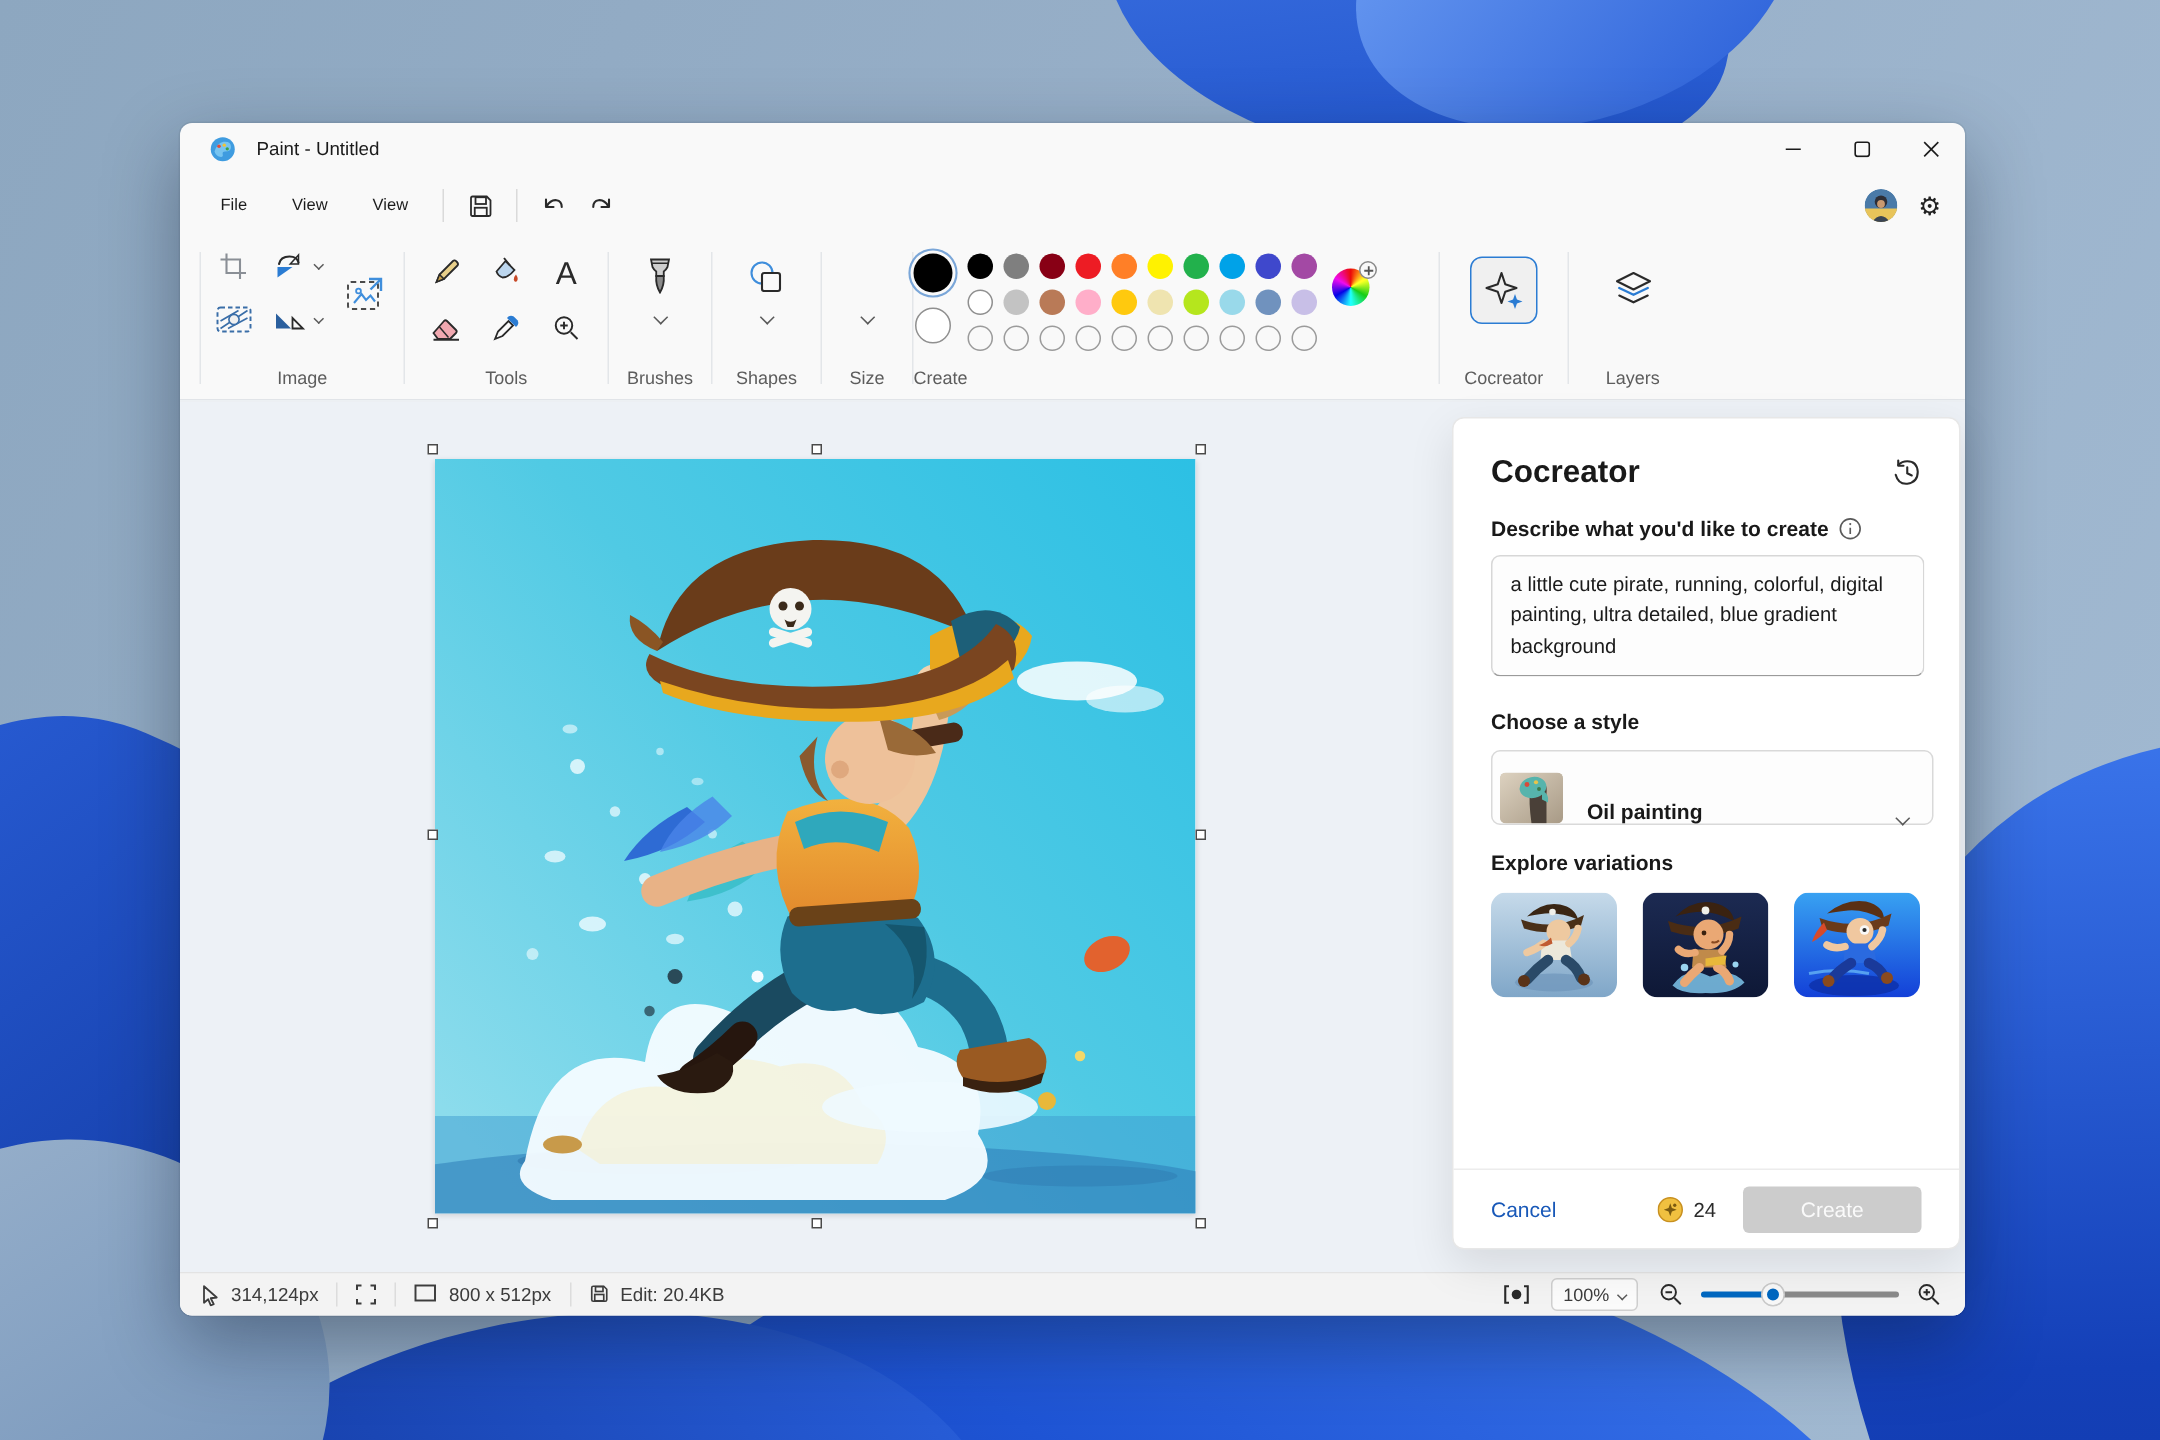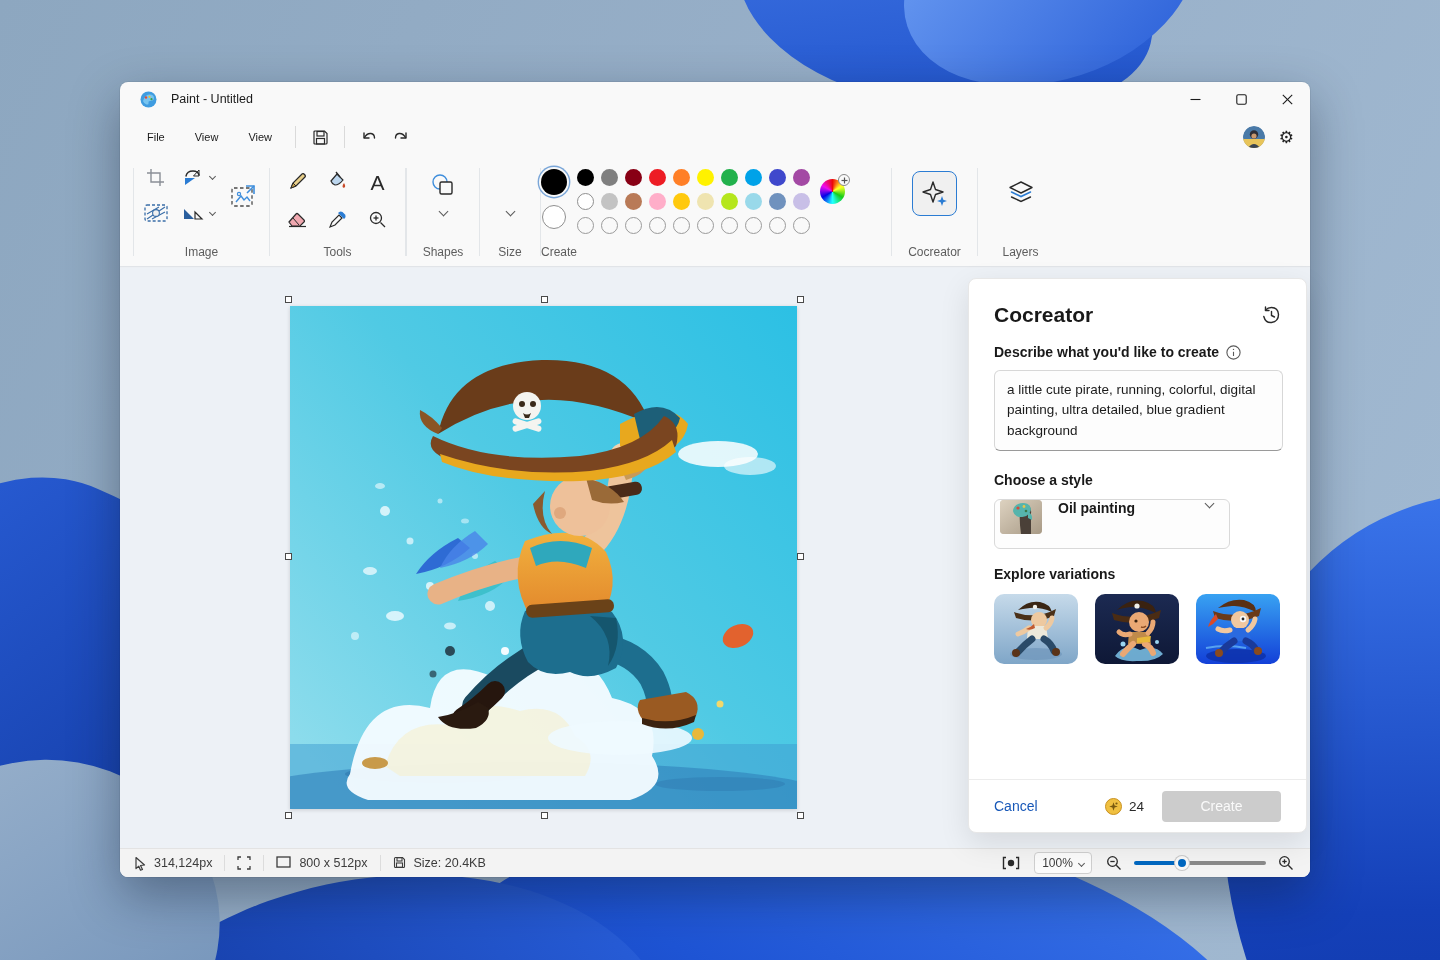--- a/index.html
+++ b/index.html
@@ -75,21 +75,21 @@
 
   .canvas-area { position:relative; flex:1; background:#edf1f6; border-top:1px solid #eceff3; overflow:hidden; }
   .canvas-img { position:absolute; left:170px; top:38px; width:507px; height:503px; box-shadow:0 1px 4px rgba(0,0,0,.15); }
   .handle { position:absolute; width:7px; height:7px; background:#fff; border:1px solid #4a4a4a; }
 
   .cc-panel { position:absolute; left:848px; top:196px; width:339px; height:555px; background:#fff; border:1px solid #e7e7e7; border-radius:8px; box-shadow:0 10px 30px rgba(0,0,0,.10); padding:24px 25px 0; z-index:5; }
   .cc-header { display:flex; align-items:center; justify-content:space-between; }
   .cc-title { font-size:21px; font-weight:700; color:#191919; }
   .cc-label { margin-top:17px; font-size:14px; font-weight:700; color:#191919; display:flex; align-items:center; gap:7px; }
   .cc-prompt { margin-top:10px; width:289px; height:81px; border:1px solid #d7d7d7; border-bottom-color:#9a9a9a; border-radius:6px; padding:9px 12px; font-family:"Liberation Sans",sans-serif; font-size:13.5px; line-height:1.5; color:#1b1b1b; resize:none; background:#fdfdfd; outline:none; }
-  .cc-style { margin-top:11px; width:236px; height:50px; border:1px solid #d9d9d9; border-radius:6px; background:#fdfdfd; display:flex; align-items:flex-start; padding:0 16px 0 5px; }
+  .cc-style { margin-top:11px; width:295px; height:50px; border:1px solid #d9d9d9; border-radius:6px; background:#fdfdfd; display:flex; align-items:flex-end; padding:0 16px 0 5px; }
   .style-thumb { width:42px; height:34px; border-radius:4px; overflow:hidden; flex:0 0 auto; }
   .style-name { margin-left:16px; font-size:14px; font-weight:700; color:#191919; }
   .cc-style .chev { margin-left:auto; }
   .variations { margin-top:12px; display:flex; gap:17px; }
   .var-thumb { width:84px; height:70px; border-radius:10px; overflow:hidden; }
   .cc-footer { position:absolute; left:0; right:0; bottom:0; height:53px; border-top:1px solid #ececec; display:flex; align-items:center; padding:0 25px; }
   .cancel-link { font-size:14px; color:#1858b8; }
   .credits { margin-left:auto; display:flex; align-items:center; gap:7px; margin-right:18px; }
   .credit-count { font-size:13.5px; color:#2a2a2a; }
   .create-btn { width:119px; height:31px; background:#cccccc; border:none; border-radius:4px; color:#fafafa; font-size:14px; font-family:"Liberation Sans",sans-serif; }
@@ -271,20 +271,31 @@
               <line x1="12.5" y1="12.5" x2="17" y2="17"></line>
               <line x1="5.5" y1="8" x2="10.5" y2="8"></line>
               <line x1="8" y1="5.5" x2="8" y2="10.5"></line>
             </svg>
         </span>
       </div>
       <span class="rgroup-label">Tools</span>
     </div>
     <div class="rsep"></div>
 
+    <div class="rgroup g-small g-brushes">
+      <span class="bigicon">
+        <svg width="20" height="28" viewBox="0 0 20 28">
+            <path d="M4 2 L16 2 L15 7 Q14 9 12.5 10 L12.5 13 L7.5 13 L7.5 10 Q6 9 5 7 Z" fill="#cfcfcf" stroke="#2a2a2a" stroke-width="1.2"></path>
+            <path d="M7.5 13 L12.5 13 Q13 19 10 24 Q7 19 7.5 13 Z" fill="#8a8a8a" stroke="#2a2a2a" stroke-width="1.2"></path>
+            <line x1="4" y1="4.5" x2="16" y2="4.5" stroke="#2a2a2a" stroke-width="1"></line>
+          </svg>
+      </span>
+      <span class="chev"></span>
+      <span class="rgroup-label">Brushes</span>
+    </div>
     <div class="rsep"></div>
 
     <div class="rgroup g-small g-shapes">
       <span class="bigicon">
         <svg width="26" height="24" viewBox="0 0 26 24">
             <circle cx="10" cy="9" r="7" fill="none" stroke="#3f8edc" stroke-width="1.4"></circle>
             <rect x="10" y="9" width="12" height="12" rx="1.5" fill="#f9f9f9" stroke="#2a2a2a" stroke-width="1.4"></rect>
           </svg>
       </span>
       <span class="chev"></span>
@@ -647,21 +658,21 @@
     </span>
     <span class="sb-sep"></span>
     <span class="sb-item">
       <span style="display:flex">
         <svg width="13" height="13" viewBox="0 0 13 13" fill="none" stroke="#3c3c3c" stroke-width="1.1">
             <path d="M1.5 2.5 Q1.5 1.5 2.5 1.5 L9.5 1.5 L11.5 3.5 L11.5 10.5 Q11.5 11.5 10.5 11.5 L2.5 11.5 Q1.5 11.5 1.5 10.5 Z"></path>
             <rect x="4" y="1.8" width="5" height="3.2"></rect>
             <rect x="3.5" y="7" width="6" height="4.2"></rect>
           </svg>
       </span>
-      <span>Size: 20.4KB</span>
+      <span>Edit: 20.4KB</span>
     </span>
 
     <span class="sb-right">
       <span style="display:flex;margin-right:2px">
         <svg width="18" height="14" viewBox="0 0 18 14" fill="none" stroke="#2a2a2a" stroke-width="1.4">
             <path d="M4 1.5 L1.5 1.5 L1.5 12.5 L4 12.5"></path>
             <path d="M14 1.5 L16.5 1.5 L16.5 12.5 L14 12.5"></path>
             <circle cx="9" cy="7" r="3.2" fill="#2a2a2a" stroke="none"></circle>
           </svg>
       </span>

